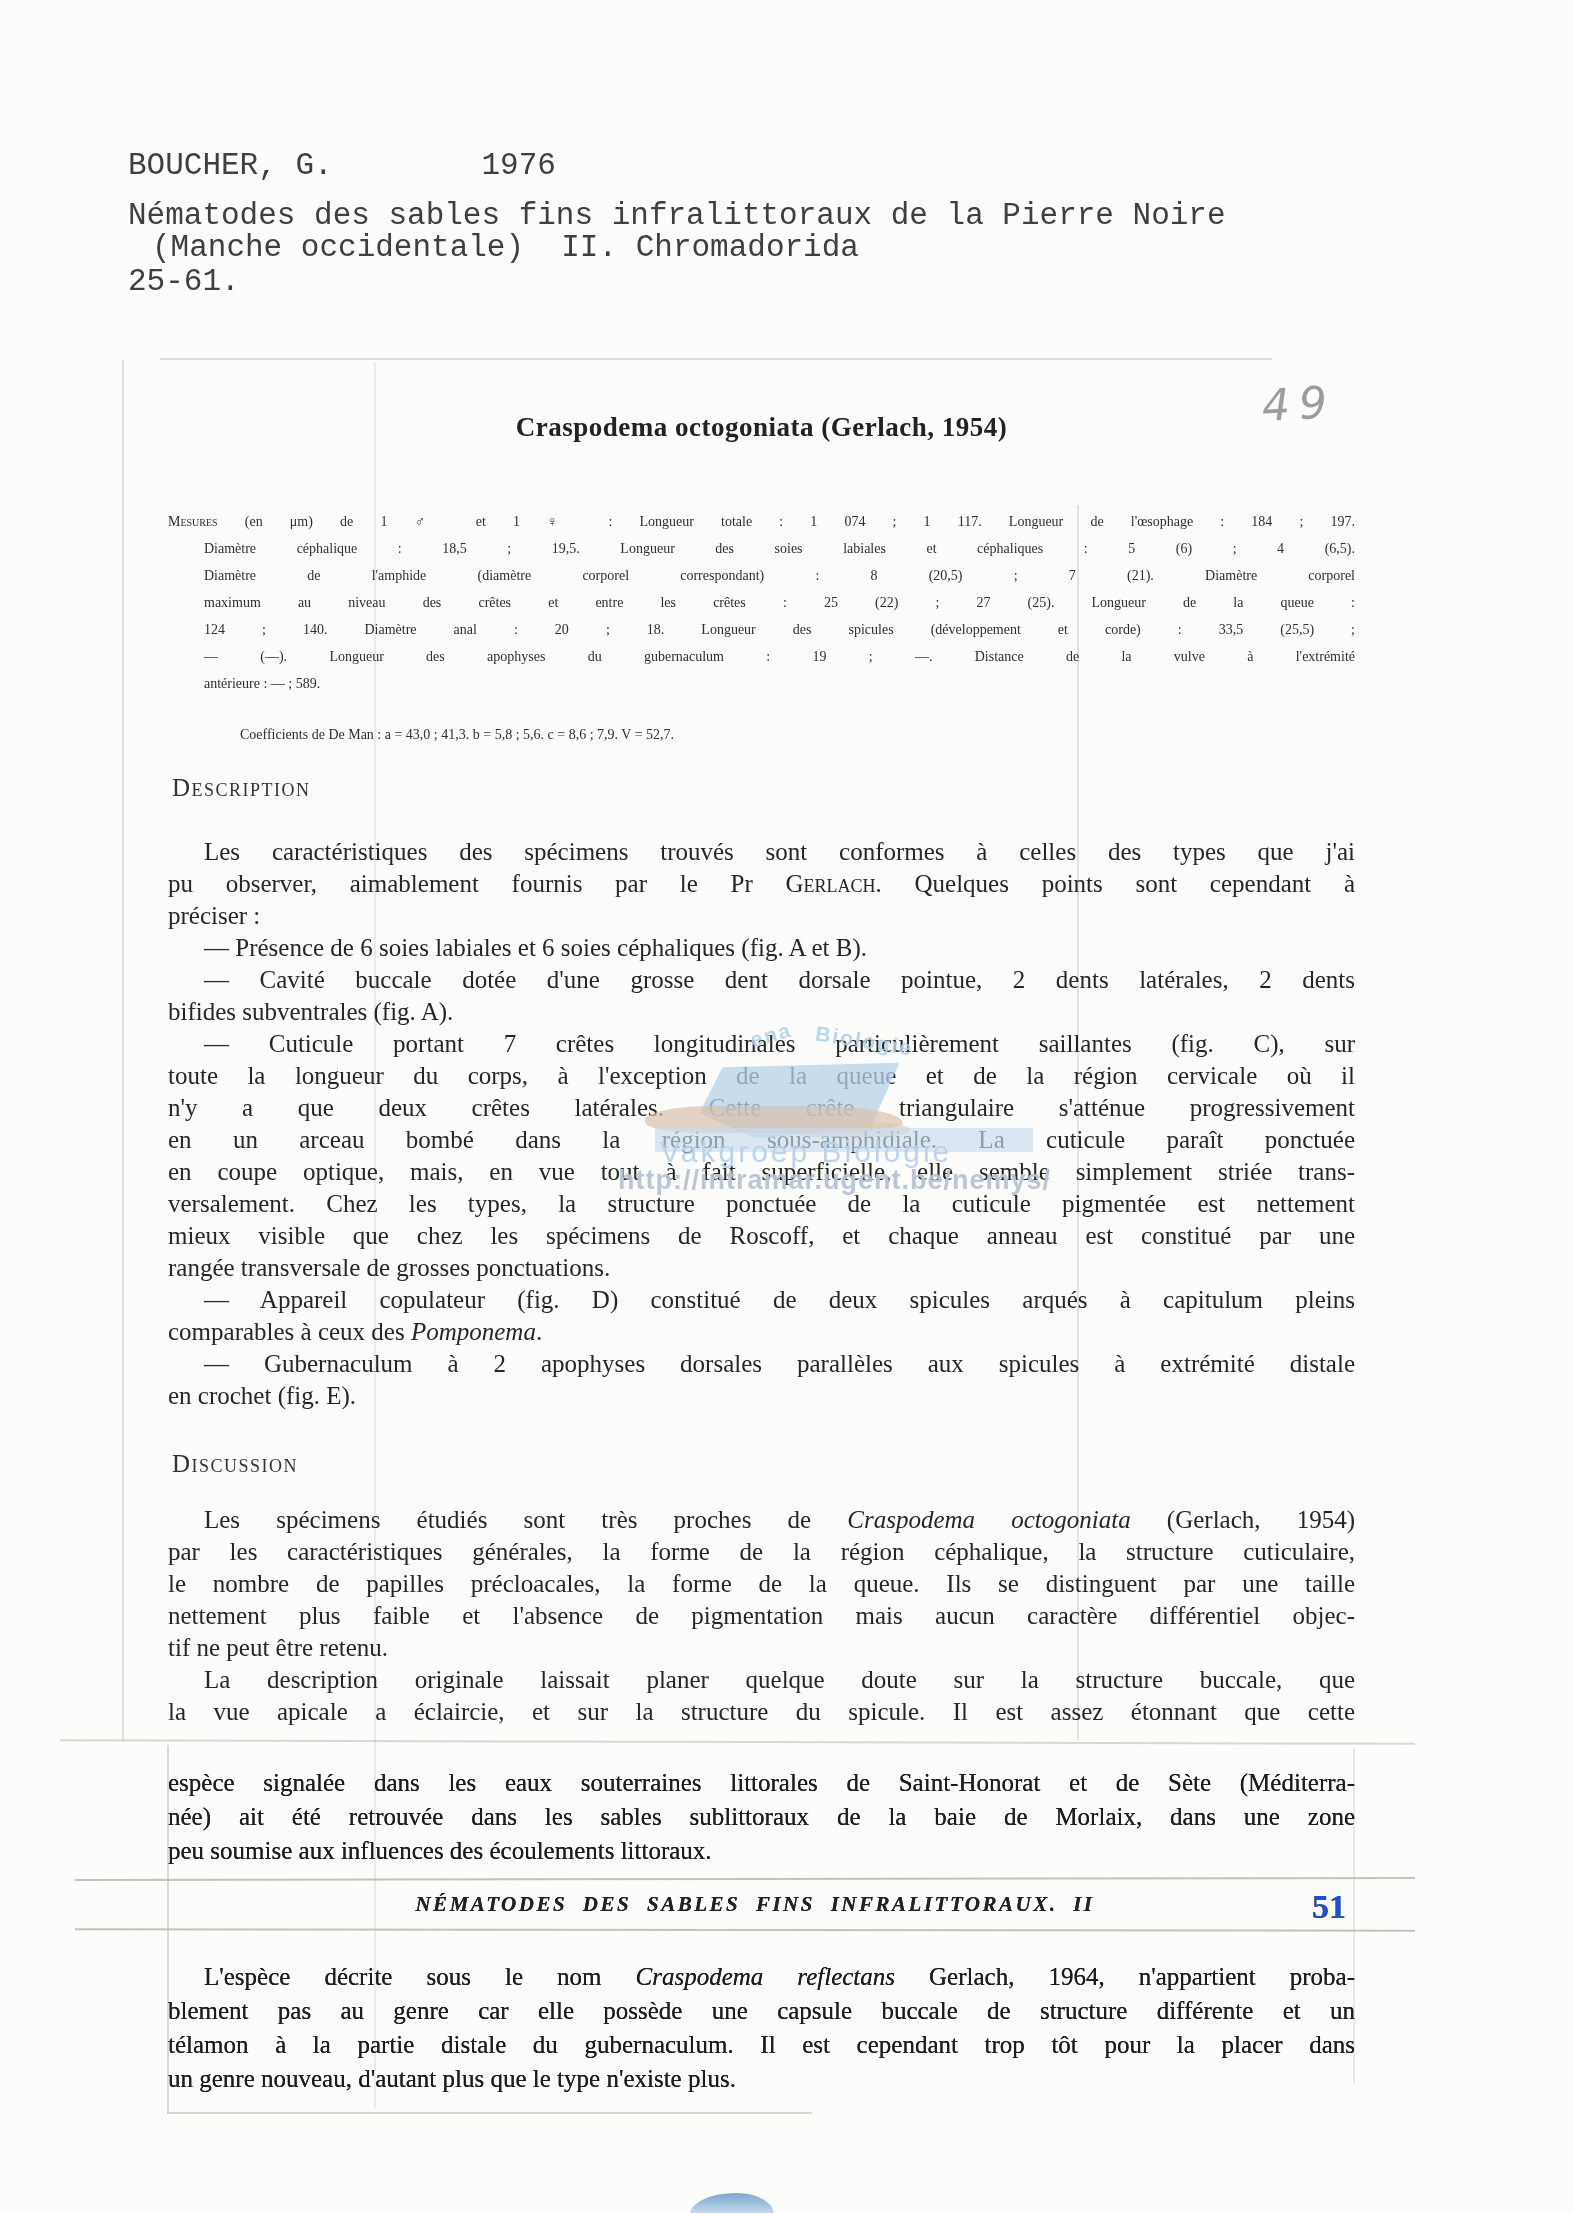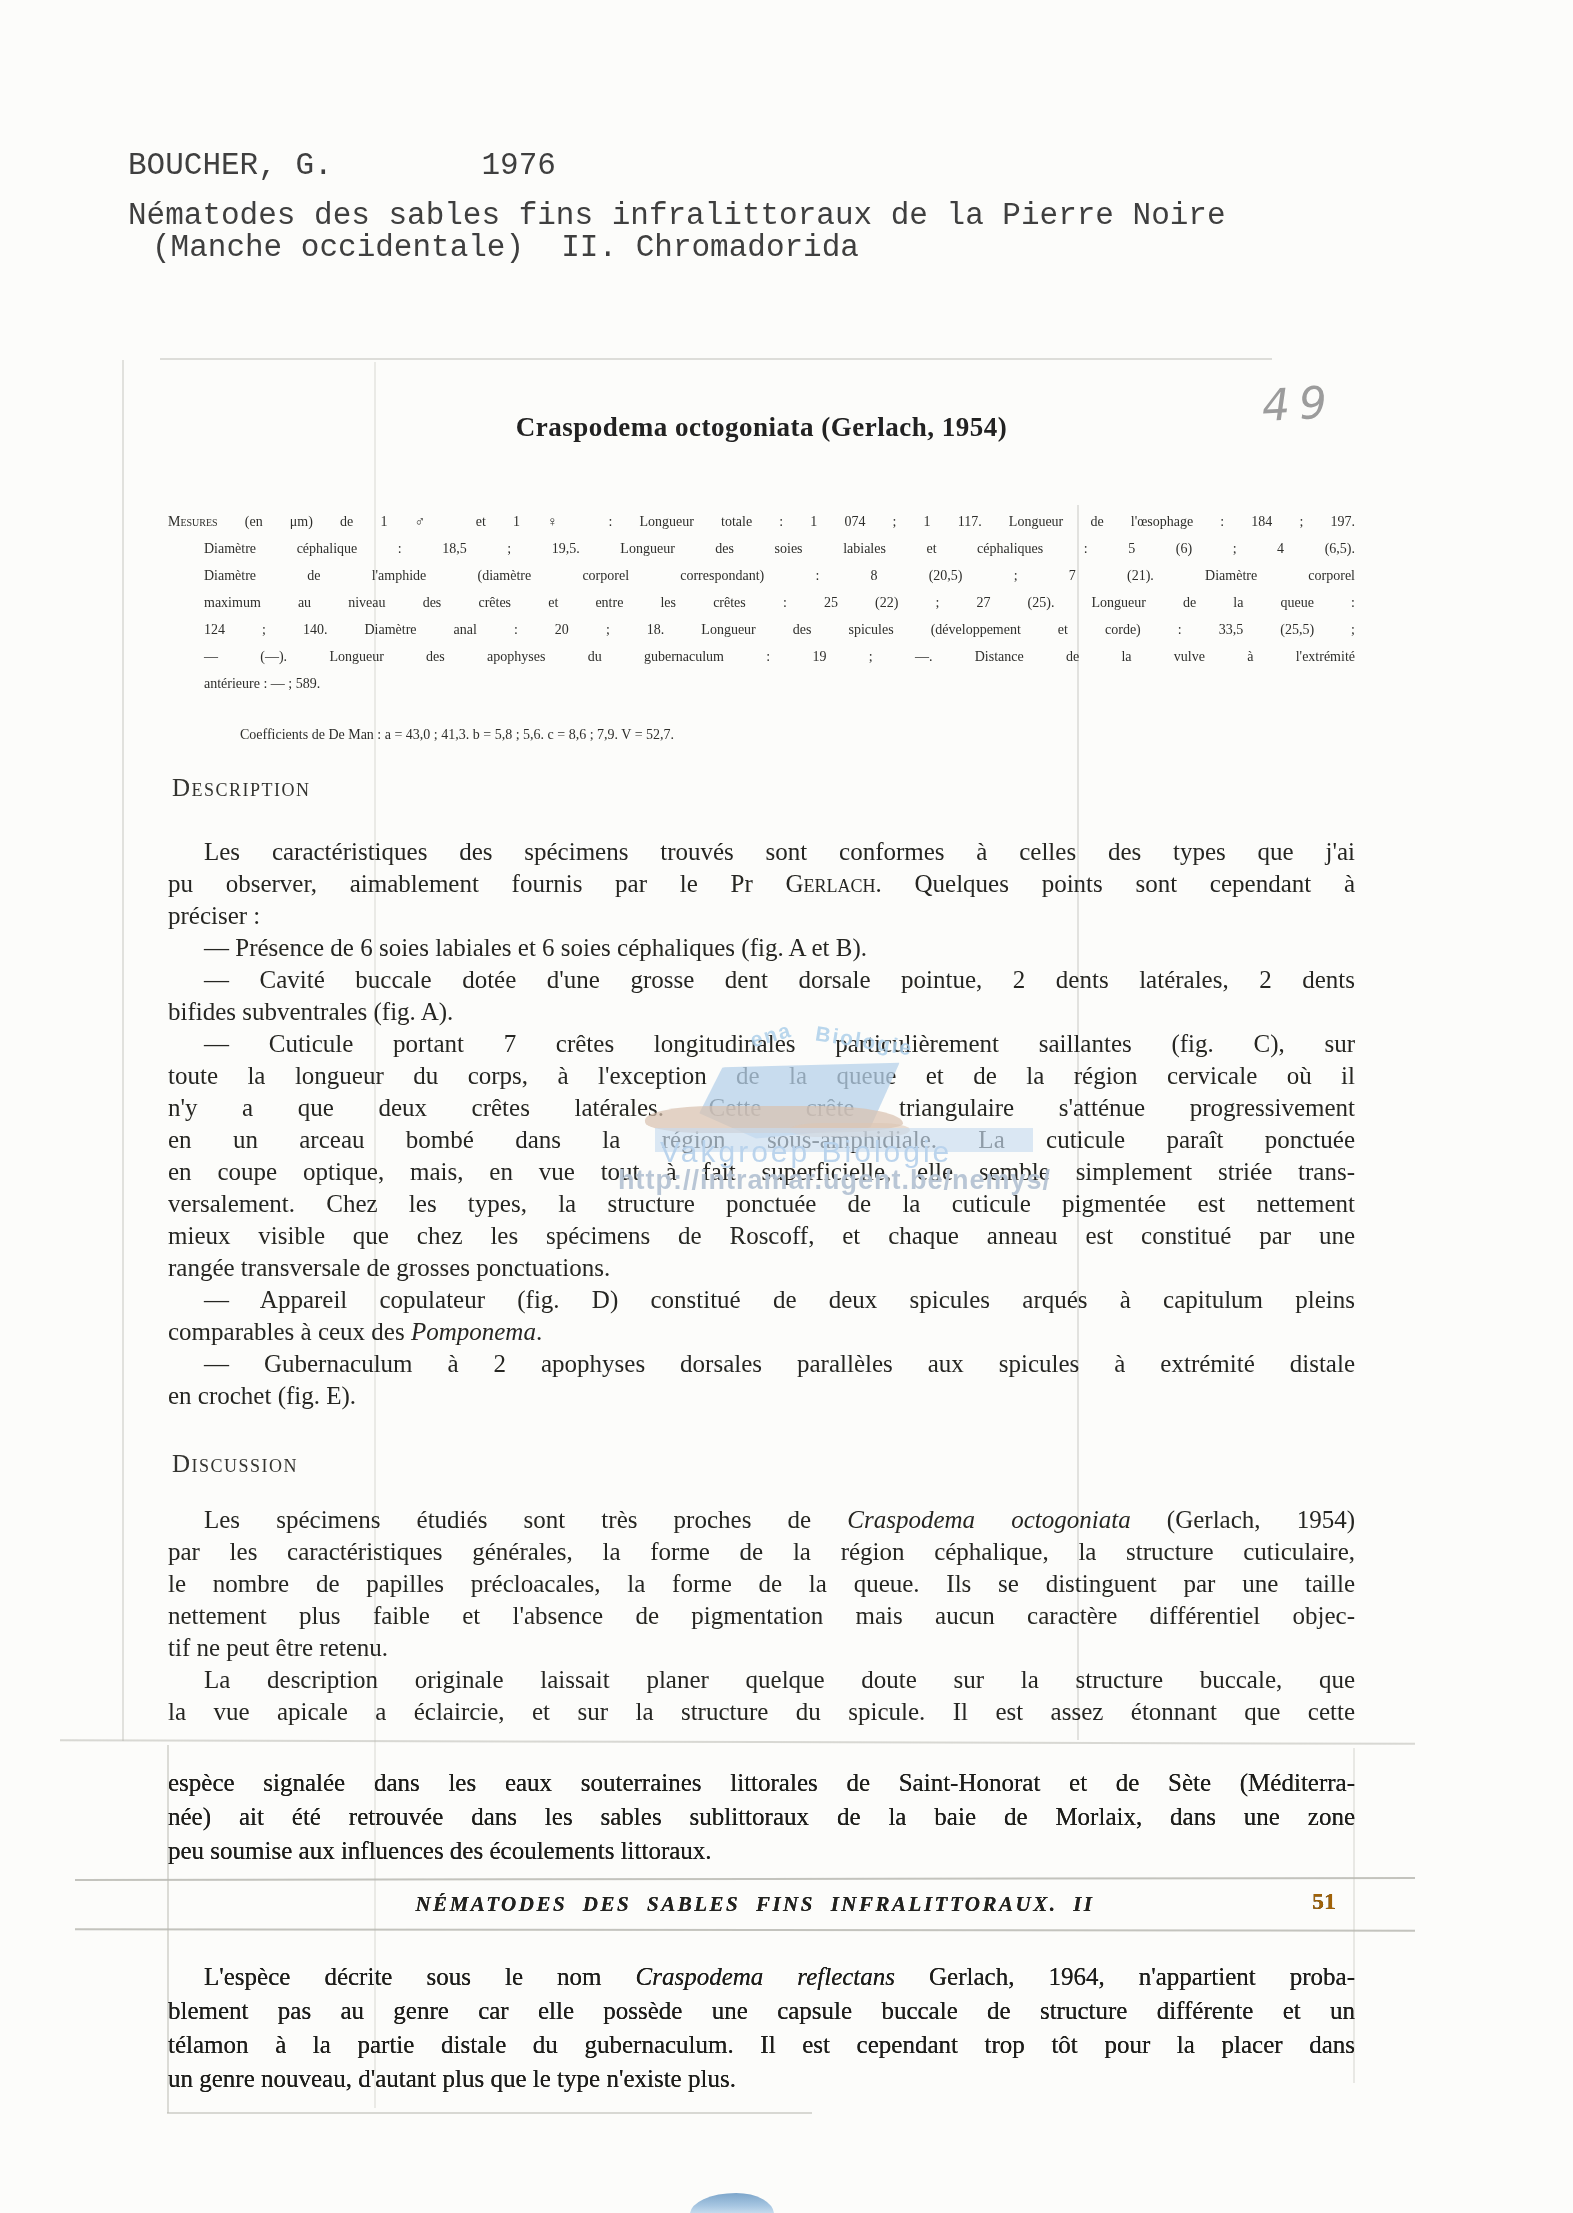--- a/index.html
+++ b/index.html
@@ -33,21 +33,21 @@
   .fig-line{font-size:25px;text-align:center;color:#2c2c28;margin-top:11px;}
   .pencil{
     font-family:"DejaVu Sans",sans-serif;font-style:italic;font-weight:400;
     font-size:44px;color:#9c9c9c;letter-spacing:9px;transform:rotate(-3deg);
   }
   
   .runhead{
     font-weight:bold;font-size:21px;letter-spacing:2.5px;word-spacing:8px;
     text-align:center;color:#22221f;text-shadow:0 0 .4px #22221f;
   }
-  .pagenum{font-weight:bold;font-size:24px;color:#a16207;text-shadow:0 0 .4px #1f1f1c;}
+  .pagenum{font-weight:bold;font-size:34px;color:#1d4ed8;text-shadow:0 0 .4px #1f1f1c;}
   
   .hline,.vline{background:#b9b9b2;}
   .hline{height:2px;}
   .vline{width:2px;}
   
   .wm{pointer-events:none;z-index:5;}
   .wm-hull{
     width:205px;height:78px;background:#b7d2ea;opacity:.75;
     clip-path:polygon(14% 0,100% 22%,82% 100%,26% 96%,0 55%);
     transform:rotate(-7deg);
@@ -70,20 +70,21 @@
     border-radius:55% 45% 0 0/100% 100% 0 0;opacity:.9;
   }
 </style>
 </head>
 <body>
 
 <div class="abs" style="left:128px;top:148px;">
   <div class="typed" style="height:50px;"><span>BOUCHER, G.        1976</span></div>
   <div class="typed" style="height:32px;"><span>Nématodes des sables fins infralittoraux de la Pierre Noire</span></div>
   <div class="typed" style="height:34px;margin-left:24px;"><span>(Manche occidentale)  II. Chromadorida</span></div>
+  <div class="typed"><span>25-61.</span></div>
 </div>
 
 <div class="abs hline" style="left:160px;top:358px;width:1112px;opacity:.45;"></div>
 <div class="abs vline" style="left:122px;top:360px;height:1381px;opacity:.4;"></div>
 <div class="abs vline" style="left:374px;top:362px;height:1746px;opacity:.28;"></div>
 <div class="abs vline" style="left:1077px;top:505px;height:1235px;opacity:.38;"></div>
 <div class="abs hline" style="left:60px;top:1741px;width:1355px;opacity:.55;transform:rotate(.15deg);"></div>
 <div class="abs vline" style="left:167px;top:1745px;height:368px;opacity:.5;"></div>
 <div class="abs vline" style="left:1353px;top:1748px;height:335px;opacity:.3;"></div>
 <div class="abs hline" style="left:167px;top:2112px;width:645px;opacity:.55;"></div>

